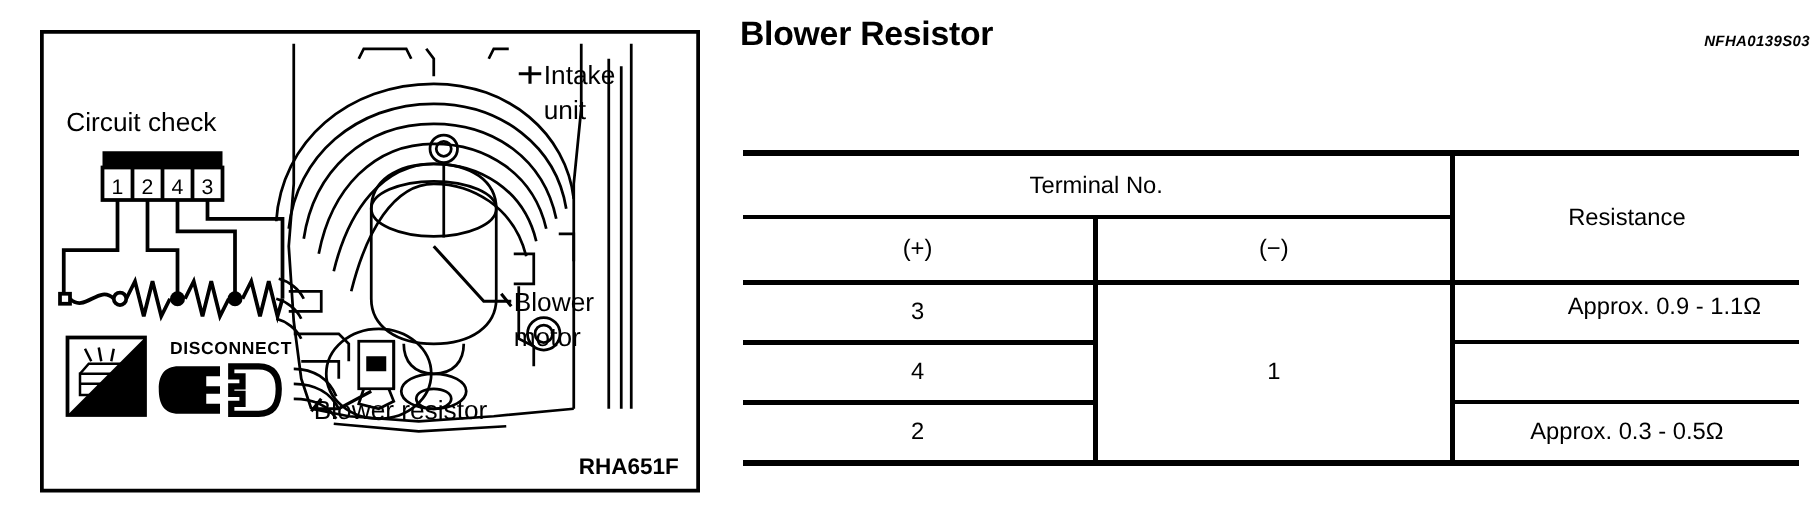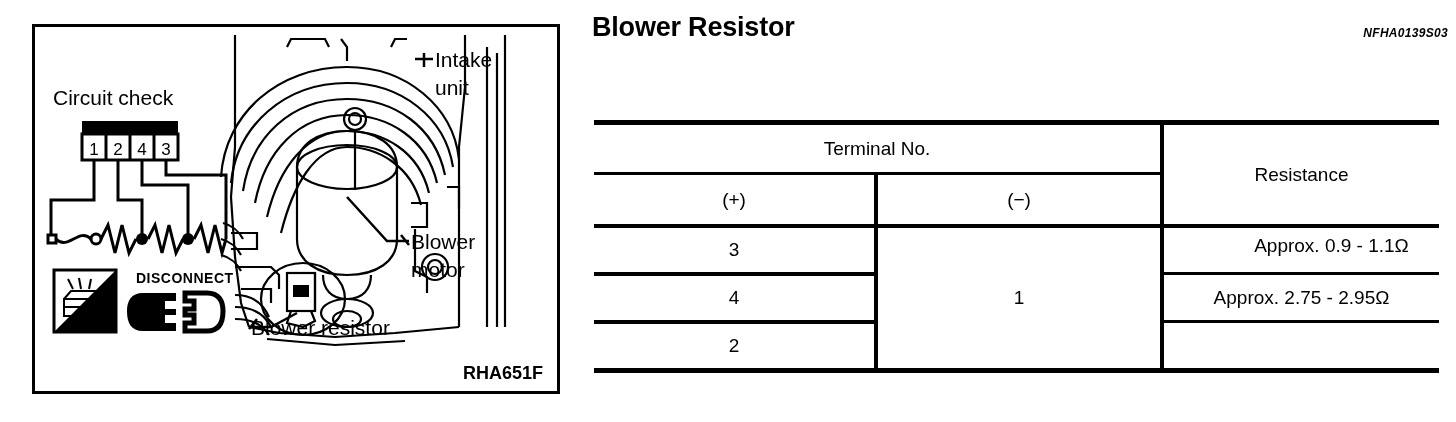--- a/index.html
+++ b/index.html
@@ -294,18 +294,18 @@
     <div class="cell" style="left:570px; top:5px; width:275px; height:99px;">Resistance</div>
     <div class="cell" style="left:0; top:55px; width:280px; height:49px;">(+)</div>
     <div class="cell" style="left:284px; top:55px; width:282px; height:49px;">(−)</div>
 
     <div class="cell" style="left:284px; top:108px; width:282px; height:140px;">1</div>
 
     <div class="cell" style="left:0; top:108px; width:280px; height:44px;">3</div>
     <div class="cell cell-resistance" style="left:600px; top:108px; width:275px; height:36px;">Approx. 0.9 - 1.1Ω</div>
 
     <div class="cell" style="left:0; top:156px; width:280px; height:44px;">4</div>
-    <div class="cell cell-resistance" style="left:570px; top:155px; width:275px; height:45px;">Approx. 2.75 - 2.95Ω</div>
 
     <div class="cell" style="left:0; top:204px; width:280px; height:44px;">2</div>
+    <div class="cell cell-resistance" style="left:570px; top:203px; width:275px; height:45px;">Approx. 0.3 - 0.5Ω</div>
 
   </div>
 </div>
 
 </body></html>

